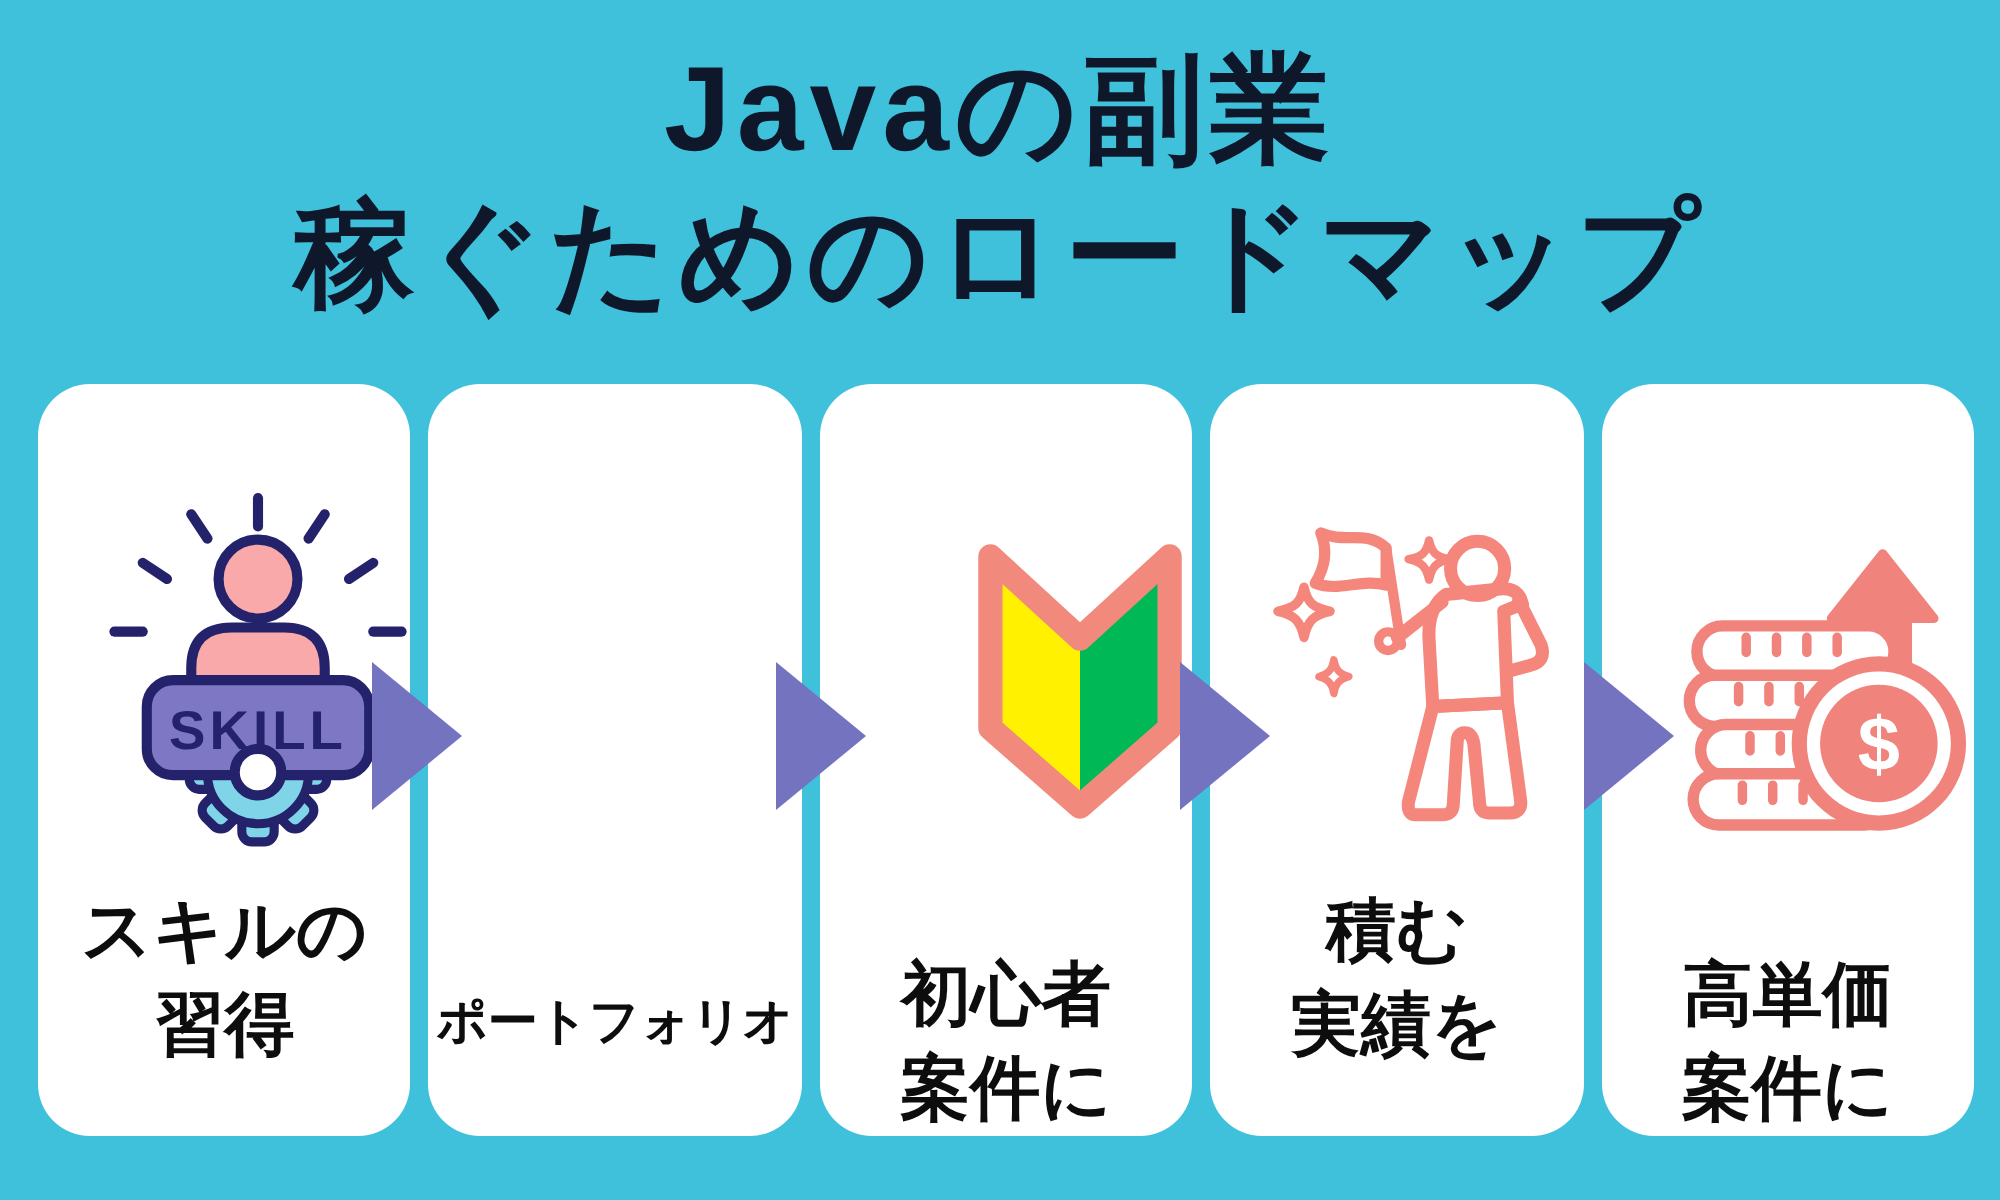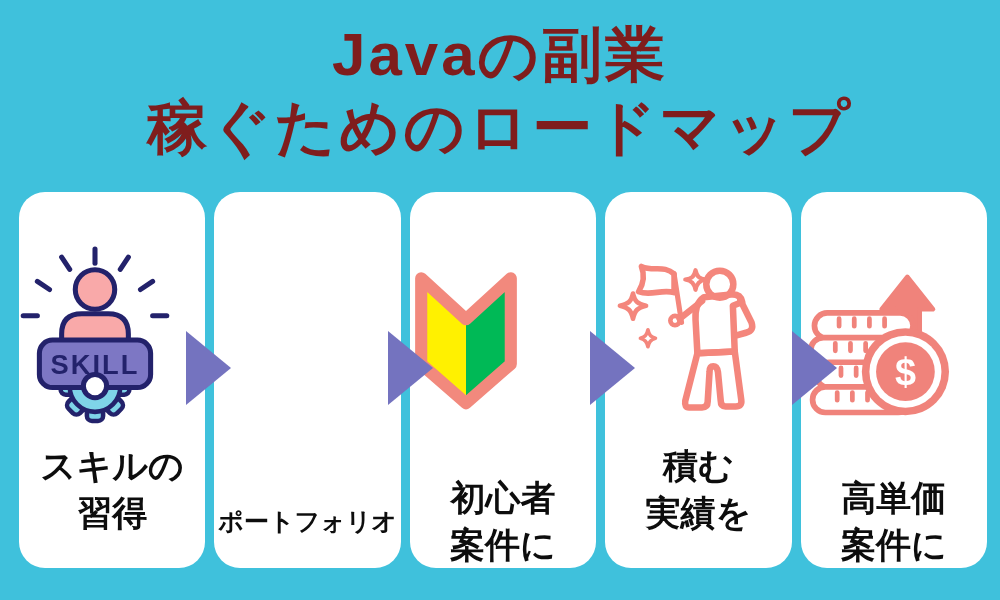--- a/index.html
+++ b/index.html
@@ -4,44 +4,44 @@
 <style>
   html,body{margin:0;padding:0;background:#2aa9c4;}
   .stage{
     position:relative;width:1000px;height:600px;overflow:hidden;
     background:#3FC1DC;
     font-family:"Liberation Sans","DejaVu Sans",sans-serif;
   }
   
   .title{
     position:absolute;top:18px;left:0;right:0;
-    text-align:center;color:#7f1d1d;font-weight:800;
+    text-align:center;color:#0f172a;font-weight:800;
     font-size:60px;line-height:73px;letter-spacing:3px;
   }
   
   .cards{
     position:absolute;left:19px;right:13px;top:192px;height:376px;
     display:flex;gap:9px;
   }
   .card{
     flex:1;background:#ffffff;border-radius:26px;
     display:flex;flex-direction:column;align-items:center;
   }
   .icon-wrap{
     height:210px;margin-top:15px;flex-shrink:1;
-    display:flex;align-items:center;justify-content:flex-start;width:100%;
+    display:flex;align-items:center;justify-content:flex-end;width:100%;
   }
   .label{
     margin-top:auto;text-align:center;color:#0d0d0d;
     font-weight:800;font-size:35px;line-height:47px;white-space:nowrap;
   }
   .label .small{font-size:25px;line-height:42px;display:block;}
   .label span{display:block;}
   .pb2{padding-bottom:32px;}
-  .pb2b{padding-bottom:26px;}
+  .pb2b{padding-bottom:36px;}
   .pb3{padding-bottom:0;}
   .mt1{margin-top:44px;} .mt2{margin-top:62px;} .mt3{margin-top:50px;}
   .mt4{margin-top:34px;} .mt5{margin-top:54px;}
   
   .arrow{
     position:absolute;top:331px;width:0;height:0;
     border-top:37px solid transparent;
     border-bottom:37px solid transparent;
     border-left:45px solid #7473BF;
   }

